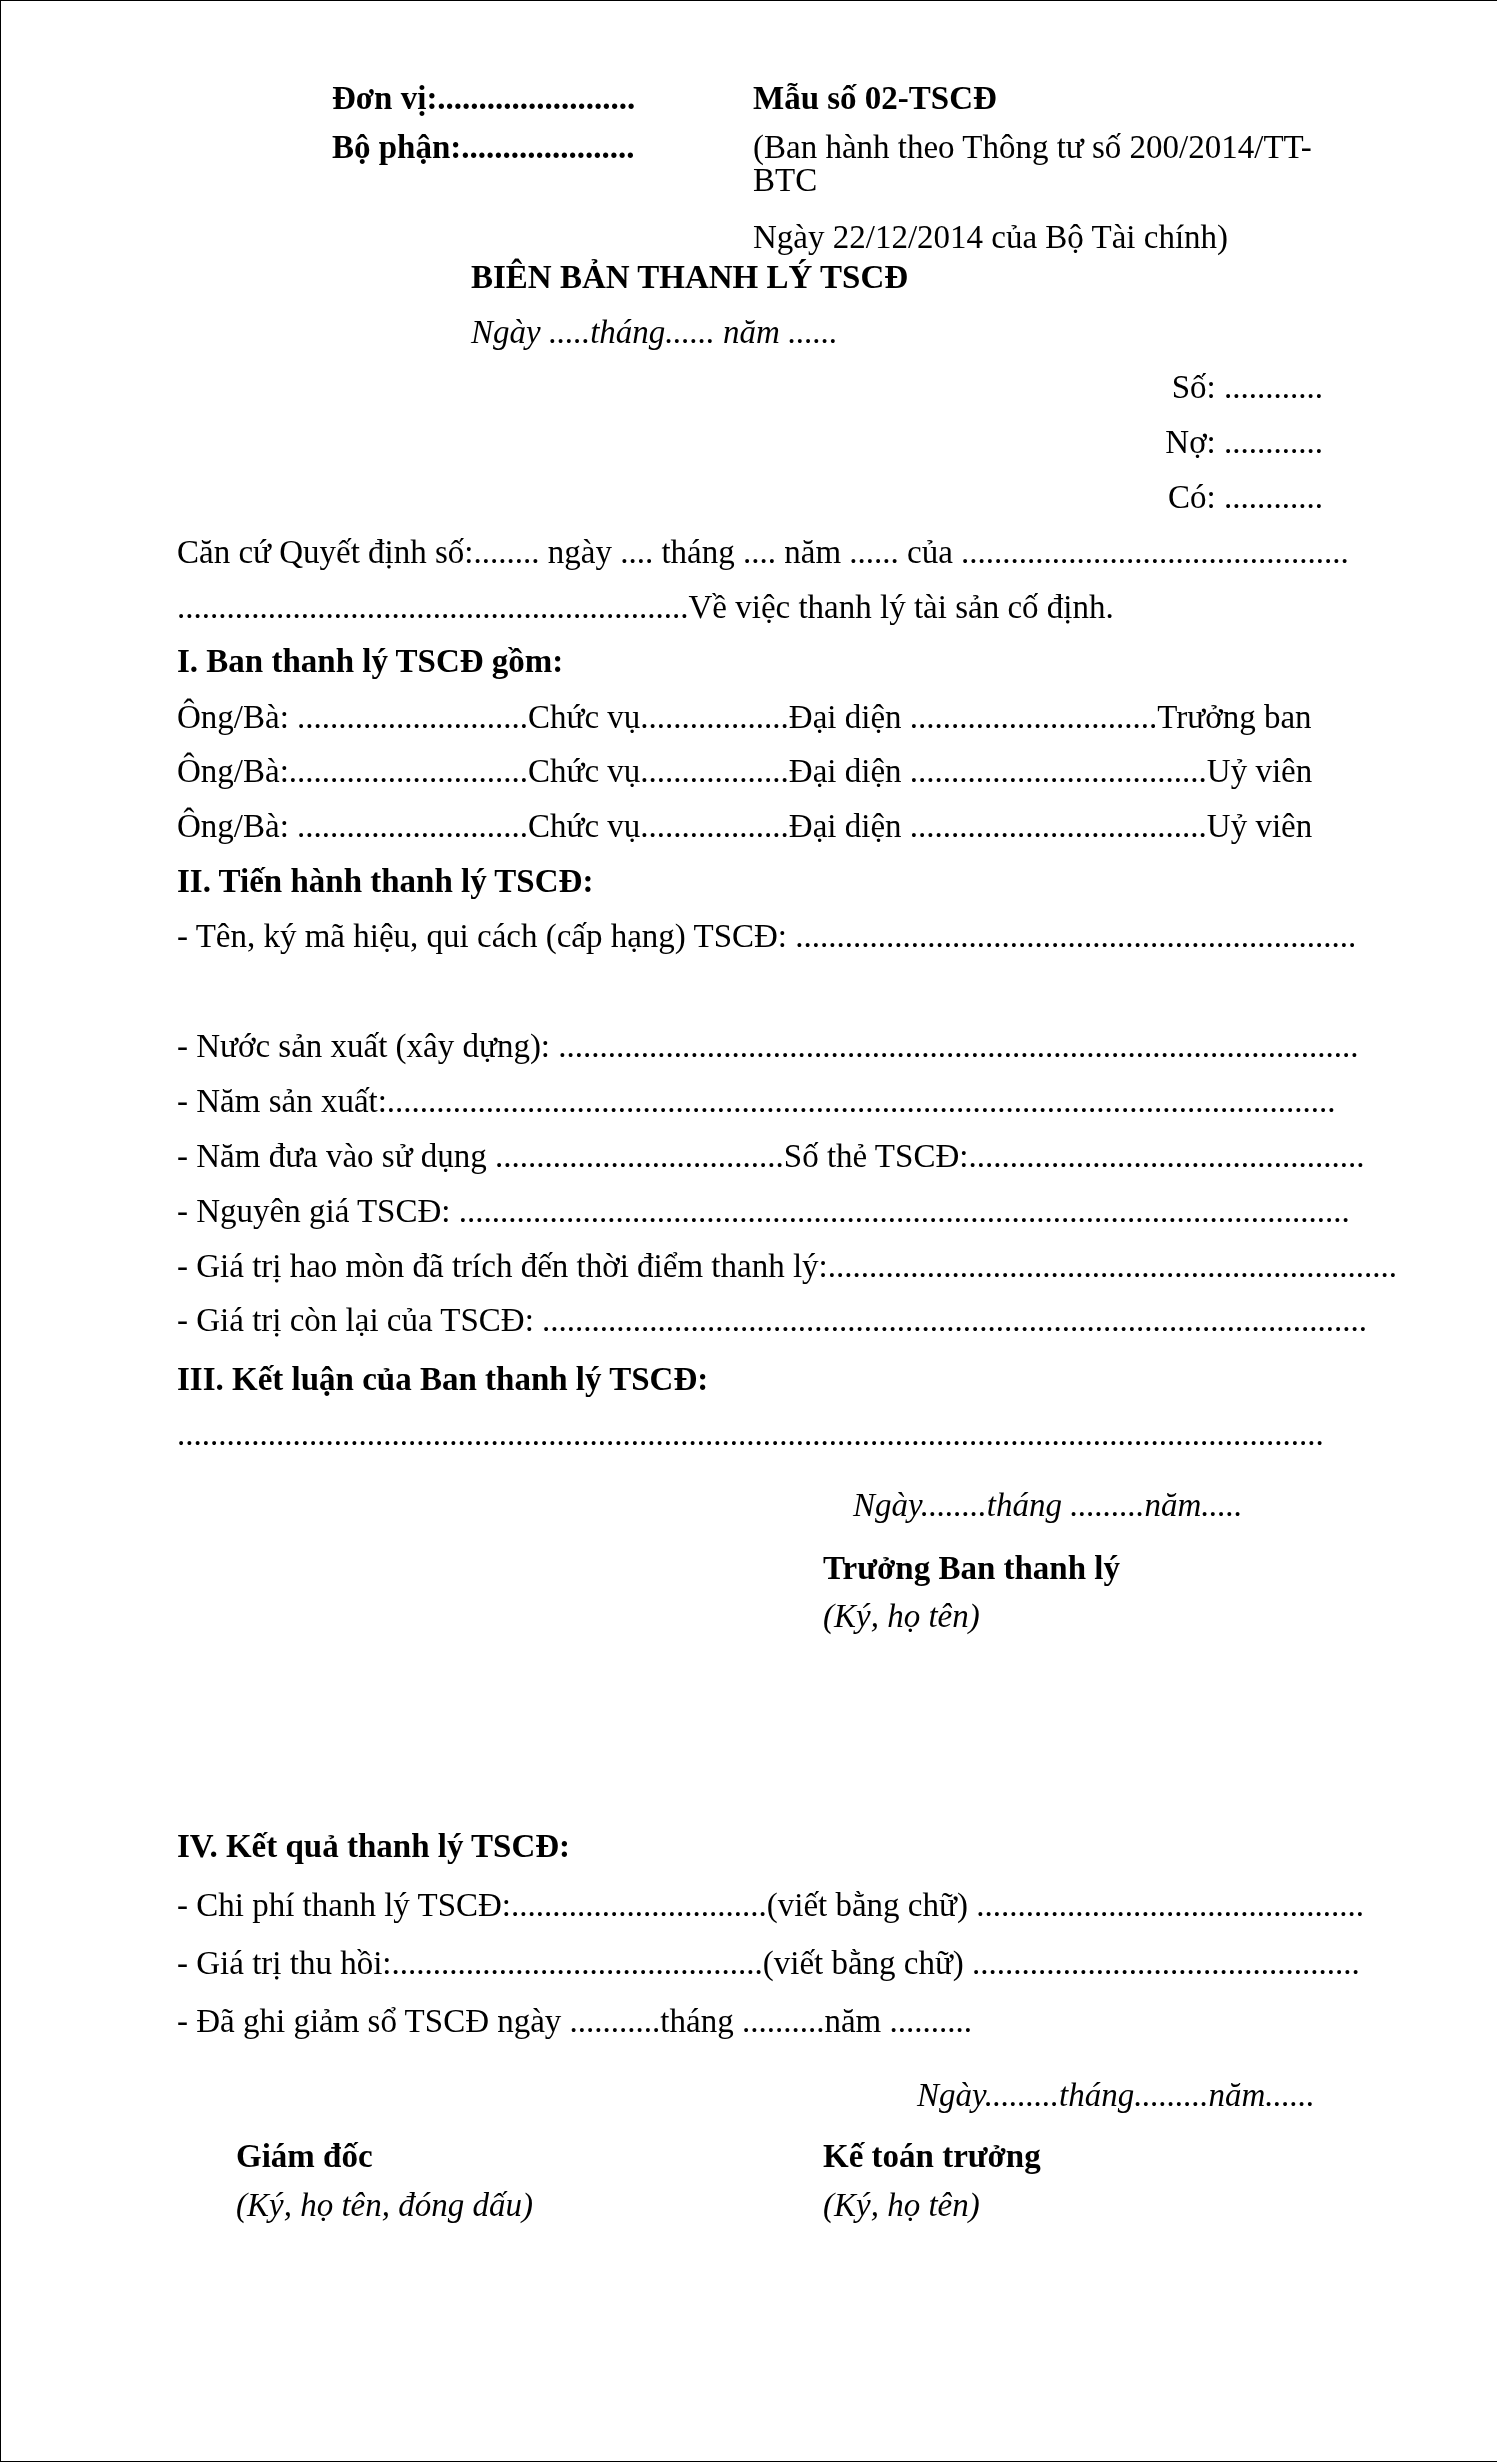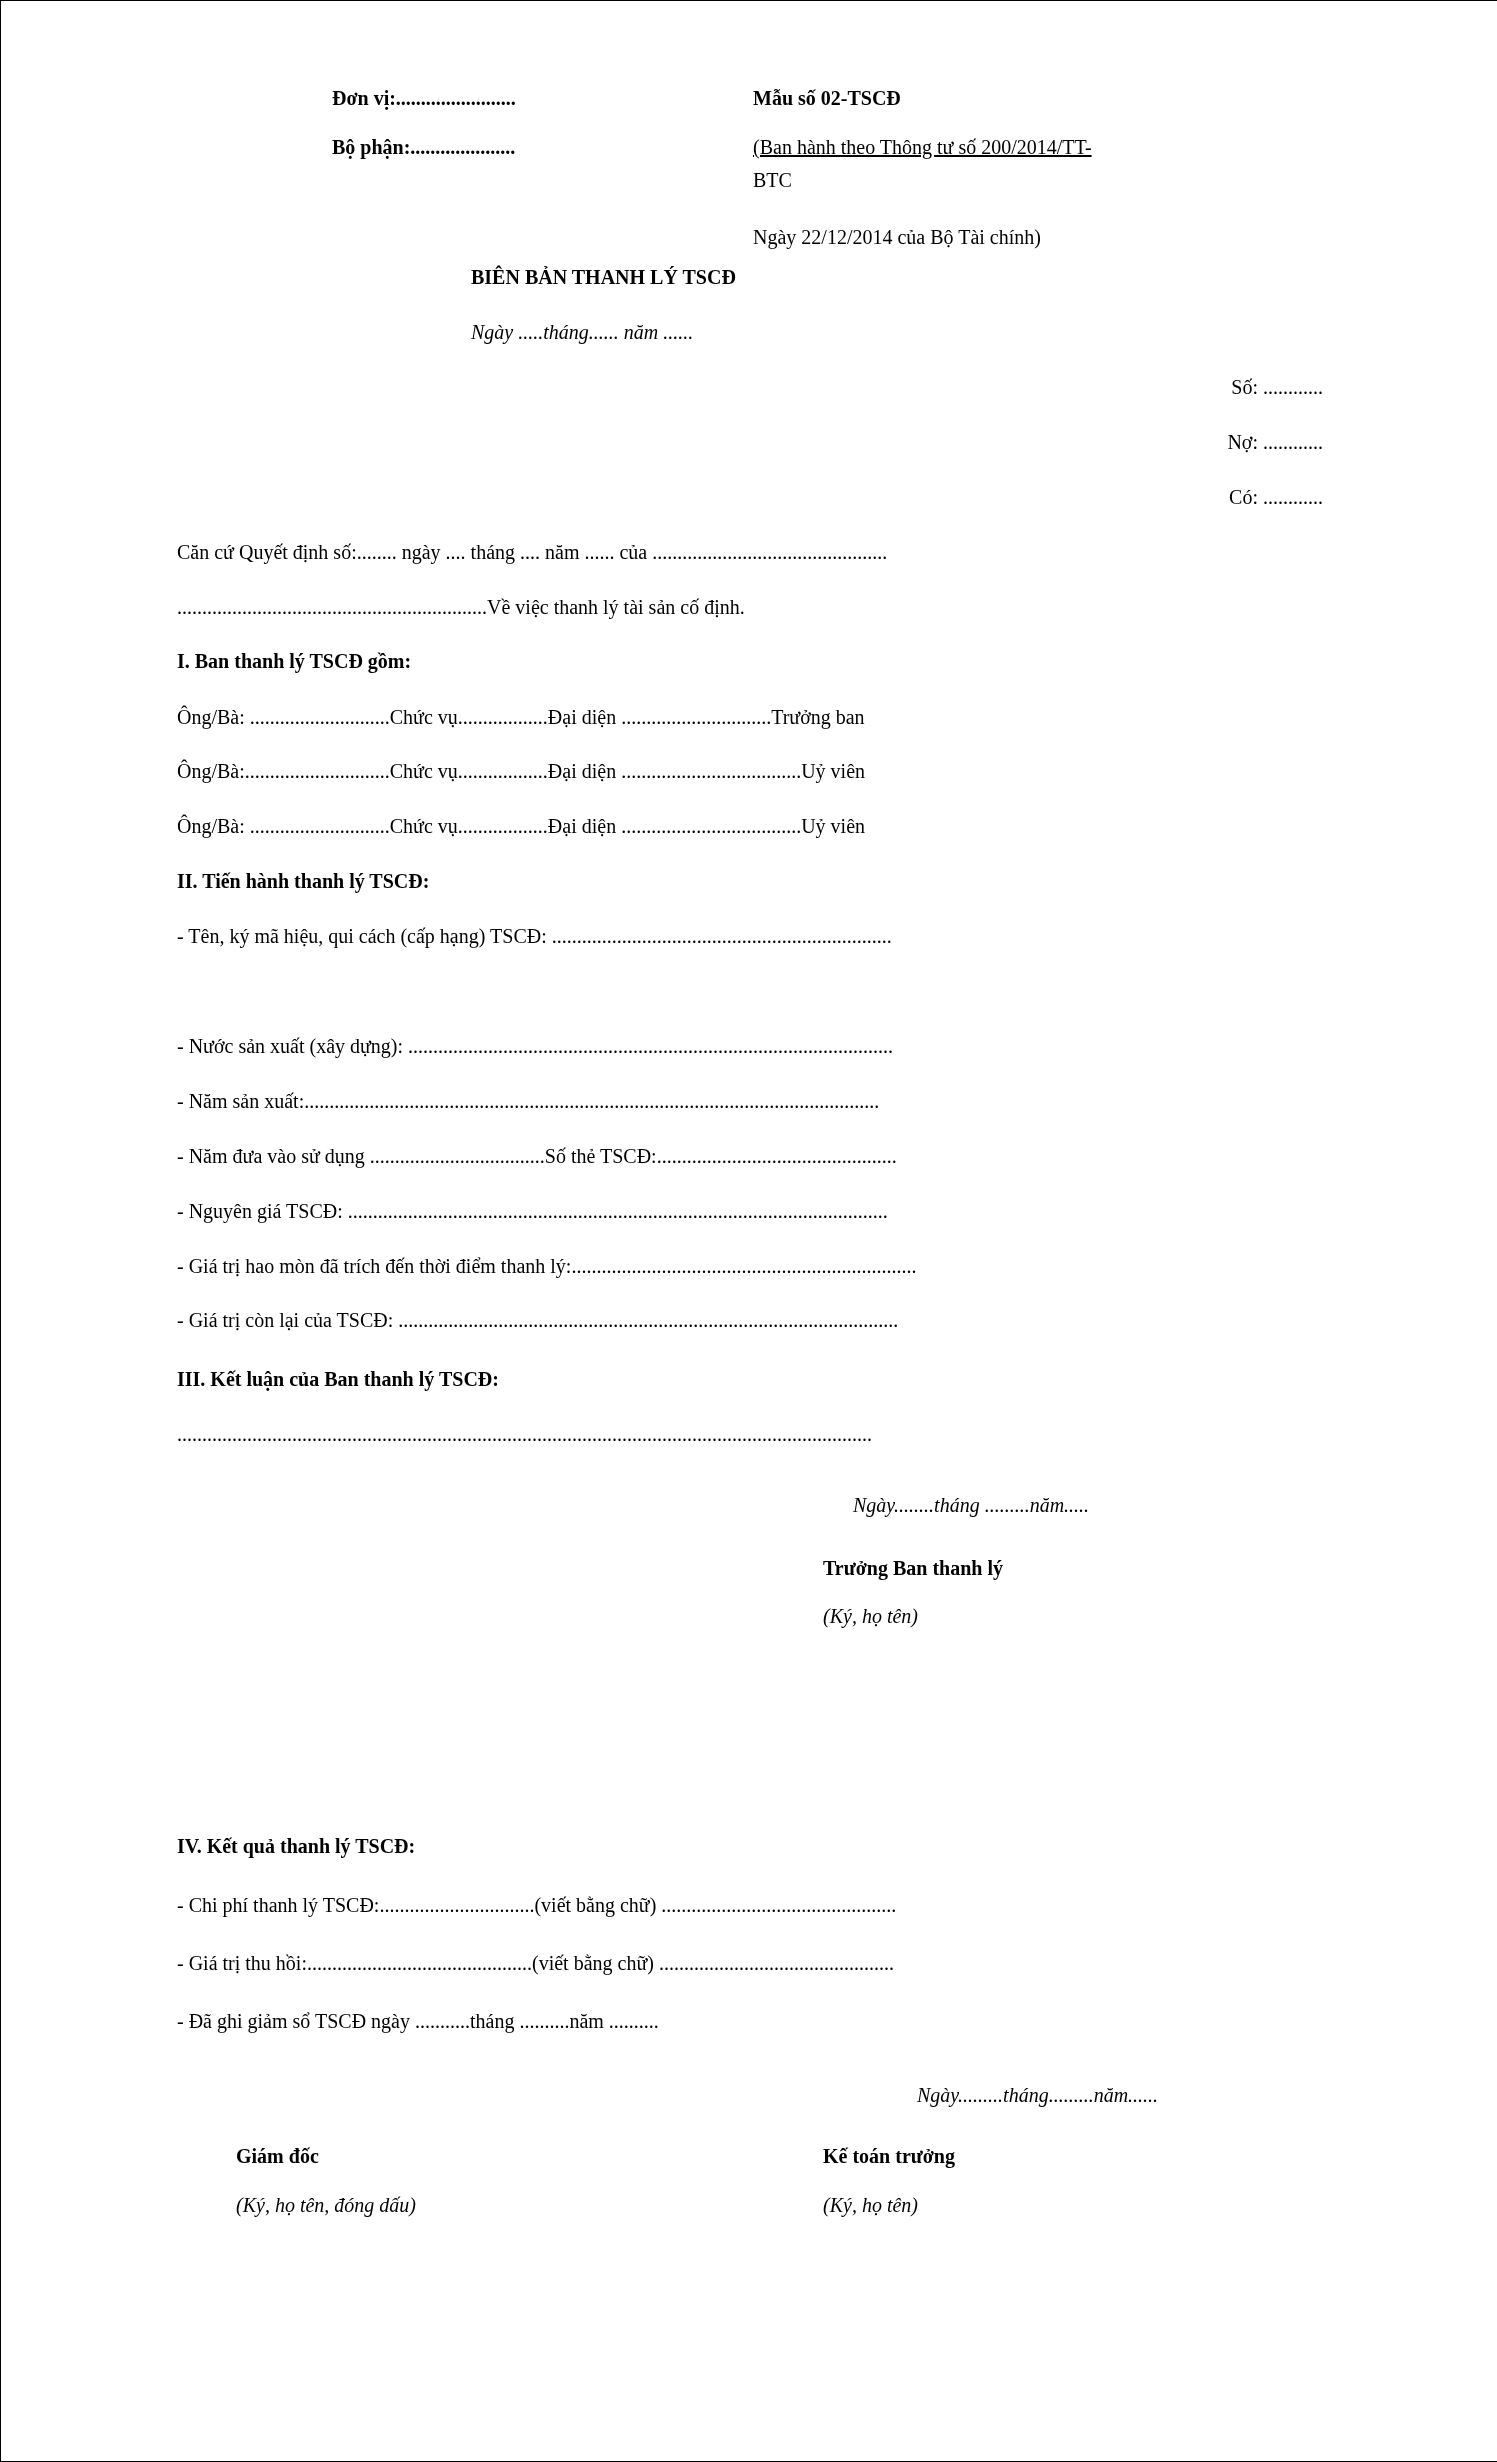--- a/index.html
+++ b/index.html
@@ -1,38 +1,38 @@
 <!DOCTYPE html>
 <html style="font-size:9.4px"><head>
 <meta charset="utf-8">
 <style>
   html, body { margin: 0; padding: 0; background: #ffffff; }
   body { width: 1498px; height: 2462px; position: relative; overflow: hidden; }
   .page {
     position: absolute; left: 0; top: 0; width: 1496px; height: 2460px;
     border: 1.2px solid #000; background: #fff;
     font-family: "Liberation Serif", "DejaVu Serif", serif;
-    color: #000; font-size: 20px;
+    color: #000; font-size: 33px;
   }
   .ln { position: absolute; white-space: nowrap; line-height: 33px; height: 33px; }
   .b { font-weight: bold; }
   .i { font-style: italic; }
   .c { text-align: left; }
   .r { text-align: right; }
 </style>
 </head>
 <body>
 
 <div class="page">
 
   <div class="ln b" style="left:331px; top:81px;">Đơn vị:........................</div>
   <div class="ln b" style="left:331px; top:130px;">Bộ phận:.....................</div>
 
   <div class="ln b c" style="left:752px; width:540px; top:81px;">Mẫu số 02-TSCĐ</div>
-  <div class="ln c" style="left:752px; width:540px; top:130px;text-decoration:underline;">(Ban hành theo Thông tư số 200/2014/TT-</div>
+  <div class="ln c" style="left:752px; width:540px; top:130px;">(Ban hành theo Thông tư số 200/2014/TT-</div>
   <div class="ln c" style="left:752px; width:540px; top:163px;">BTC</div>
   <div class="ln c" style="left:752px; width:540px; top:196px;margin-top:24px;">Ngày 22/12/2014 của Bộ Tài chính)</div>
 
   <div class="ln b c" style="left:470px; width:558px; top:260px;">BIÊN BẢN THANH LÝ TSCĐ</div>
   <div class="ln i c" style="left:470px; width:558px; top:315px;">Ngày .....tháng...... năm ......</div>
 
   <div class="ln r" style="left:1057px; width:265px; top:370px;">Số: ............</div>
   <div class="ln r" style="left:1057px; width:265px; top:425px;">Nợ: ............</div>
   <div class="ln r" style="left:1057px; width:265px; top:480px;">Có: ............</div>
 

